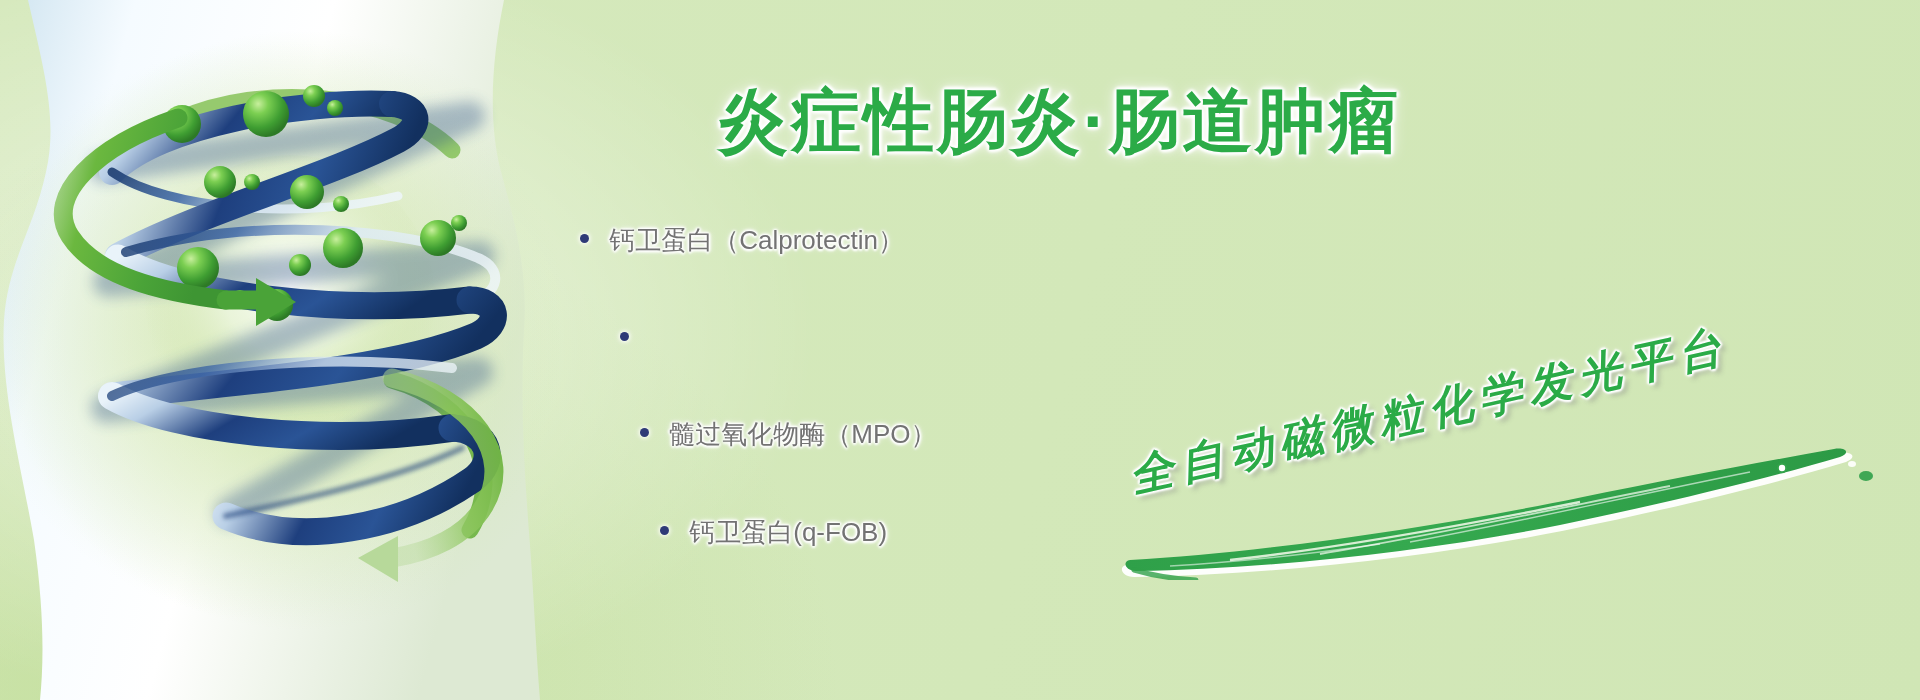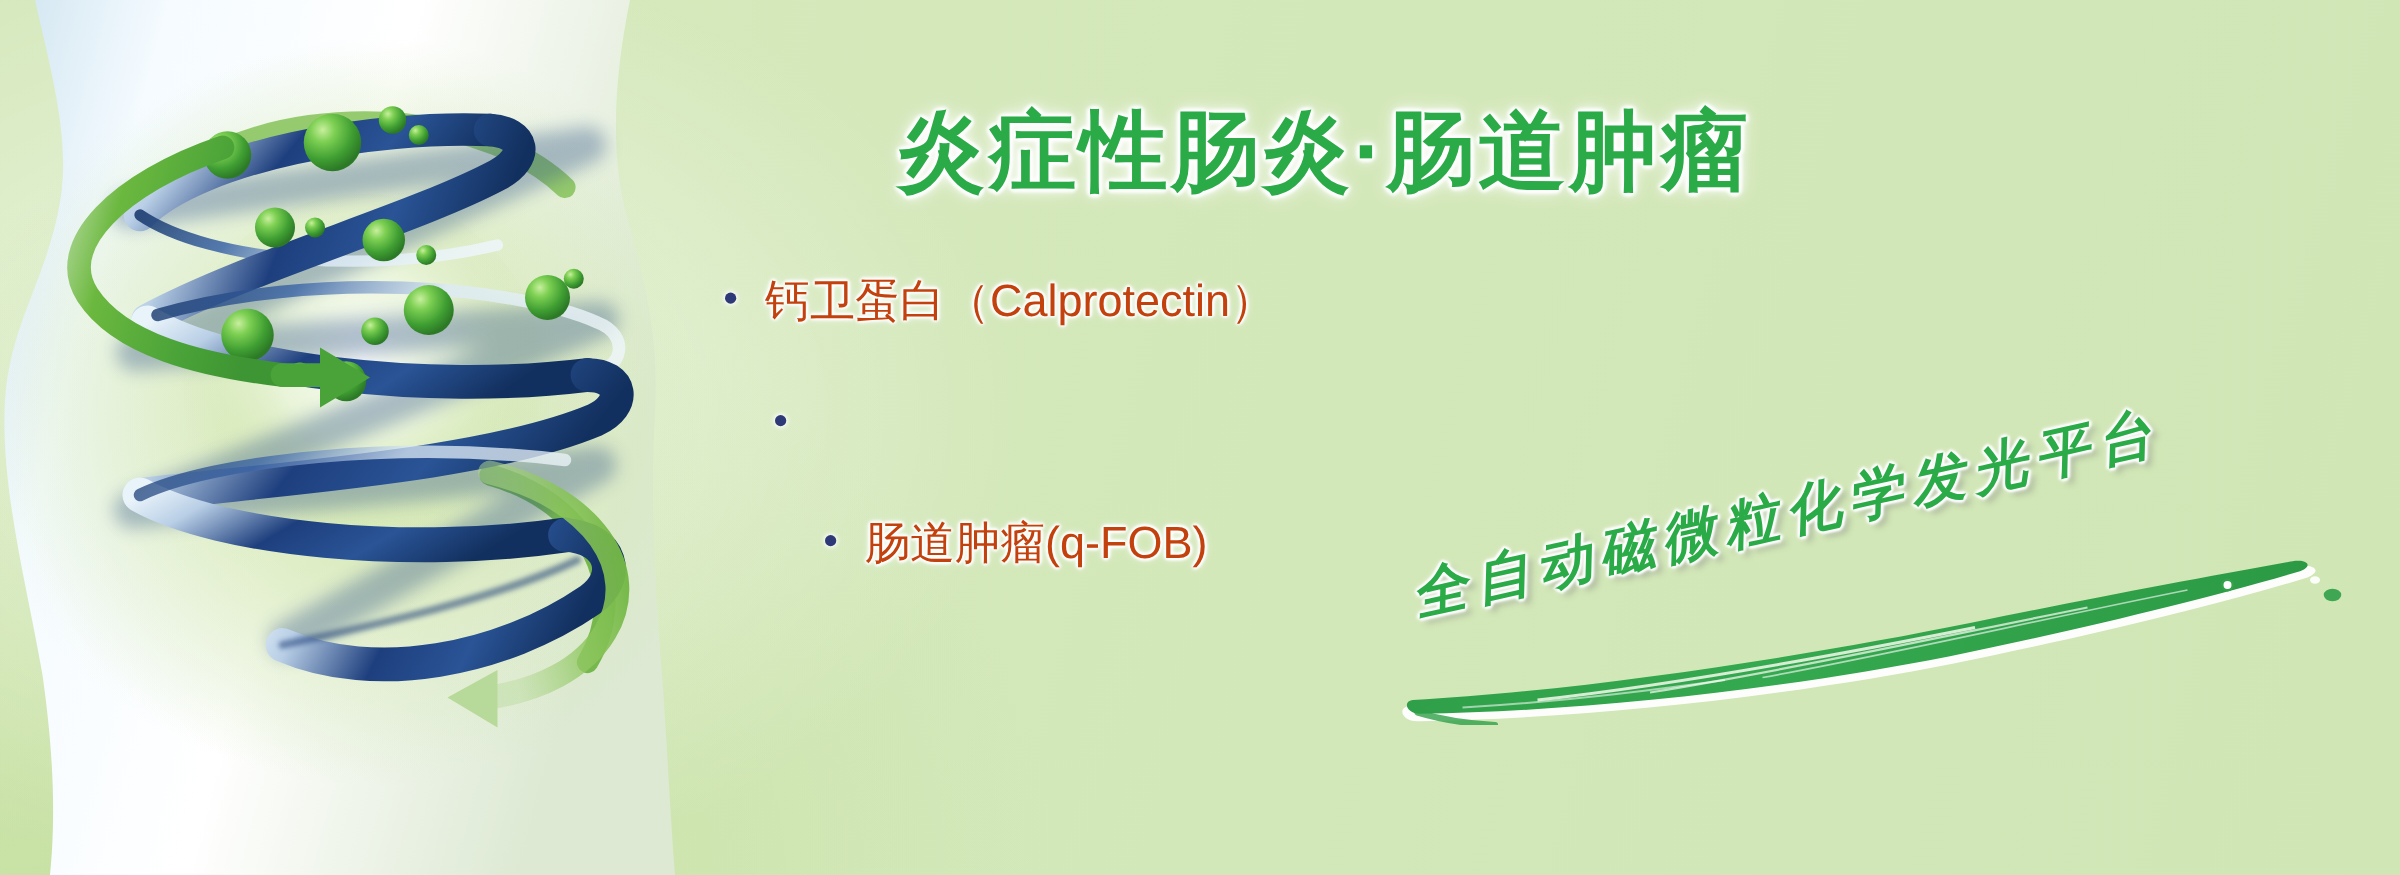--- a/index.html
+++ b/index.html
@@ -64,22 +64,22 @@
   
   .bullets {
     position: absolute;
     left: 580px;
     top: 190px;
     width: 1320px;
   }
   .bullet-row {
     display: block;
     white-space: nowrap;
-    color: #c2410c;
-    font-size: 36px;
+    color: #737373;
+    font-size: 26px;
     line-height: 96px;
     font-weight: 400;
     text-shadow:
        0 0 4px #ffffff, 0 0 4px #ffffff, 0 0 7px #ffffff,
        1.5px 0 2px #ffffff, -1.5px 0 2px #ffffff,
        0 1.5px 2px #ffffff, 0 -1.5px 2px #ffffff;
   }
   .bullet-row .dot {
     display: inline-block;
     width: 9px;
@@ -282,23 +282,27 @@
   <div class="title">炎症性肠炎·肠道肿瘤</div>
 
   <div class="bullets">
     <div class="bullet-row row-0">
       <span class="dot"></span>
       <span class="btext">钙卫蛋白（Calprotectin）</span>
     </div>
     <div class="bullet-row row-1">
       <span class="dot"></span>
     </div>
+    <div class="bullet-row row-2">
+      <span class="dot"></span>
+      <span class="btext">髓过氧化物酶（MPO）</span>
+    </div>
     <div class="bullet-row row-3">
       <span class="dot"></span>
-      <span class="btext">肠道肿瘤(q-FOB)</span>
+      <span class="btext">钙卫蛋白(q-FOB)</span>
     </div>
   </div>
 
   <div class="slogan-wrap">
     <svg class="brush-svg" viewBox="0 0 800 150" xmlns="http://www.w3.org/2000/svg" aria-hidden="true">
       <defs>
         <linearGradient id="brushG" x1="0" y1="0" x2="1" y2="0">
           <stop offset="0%" stop-color="#2fa049"></stop>
           <stop offset="40%" stop-color="#35a94f"></stop>
           <stop offset="100%" stop-color="#2c9a45"></stop>

